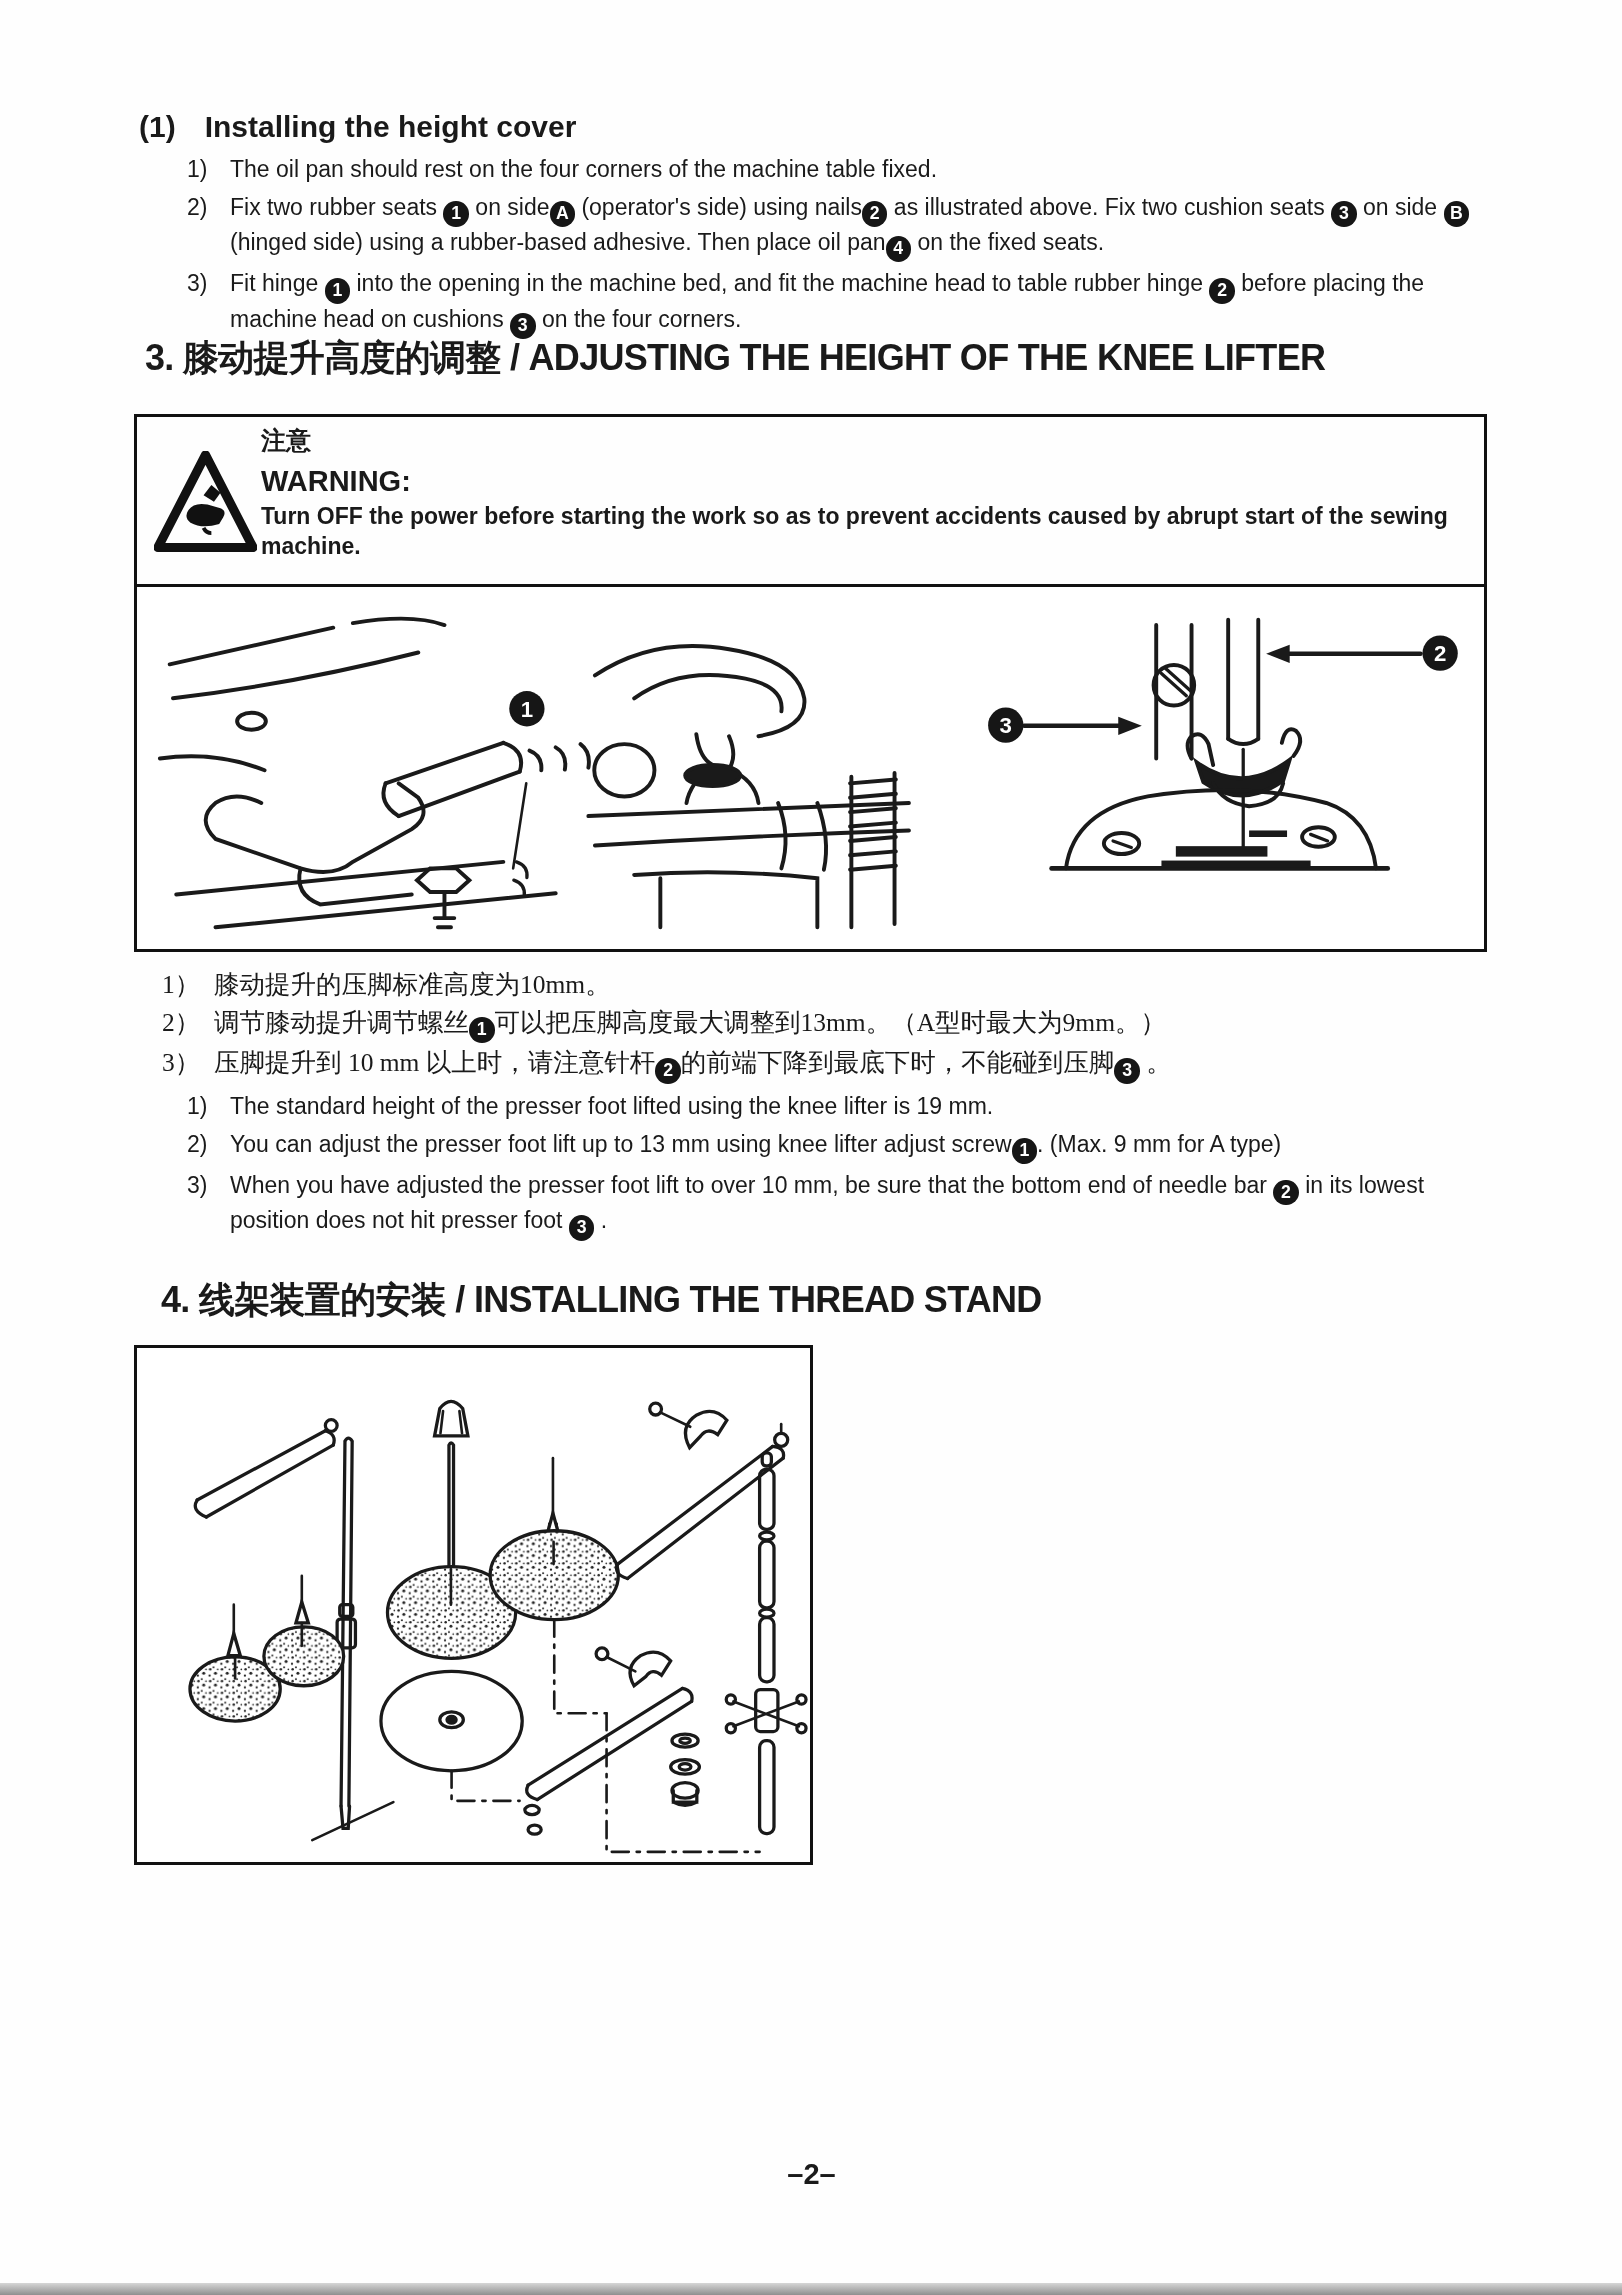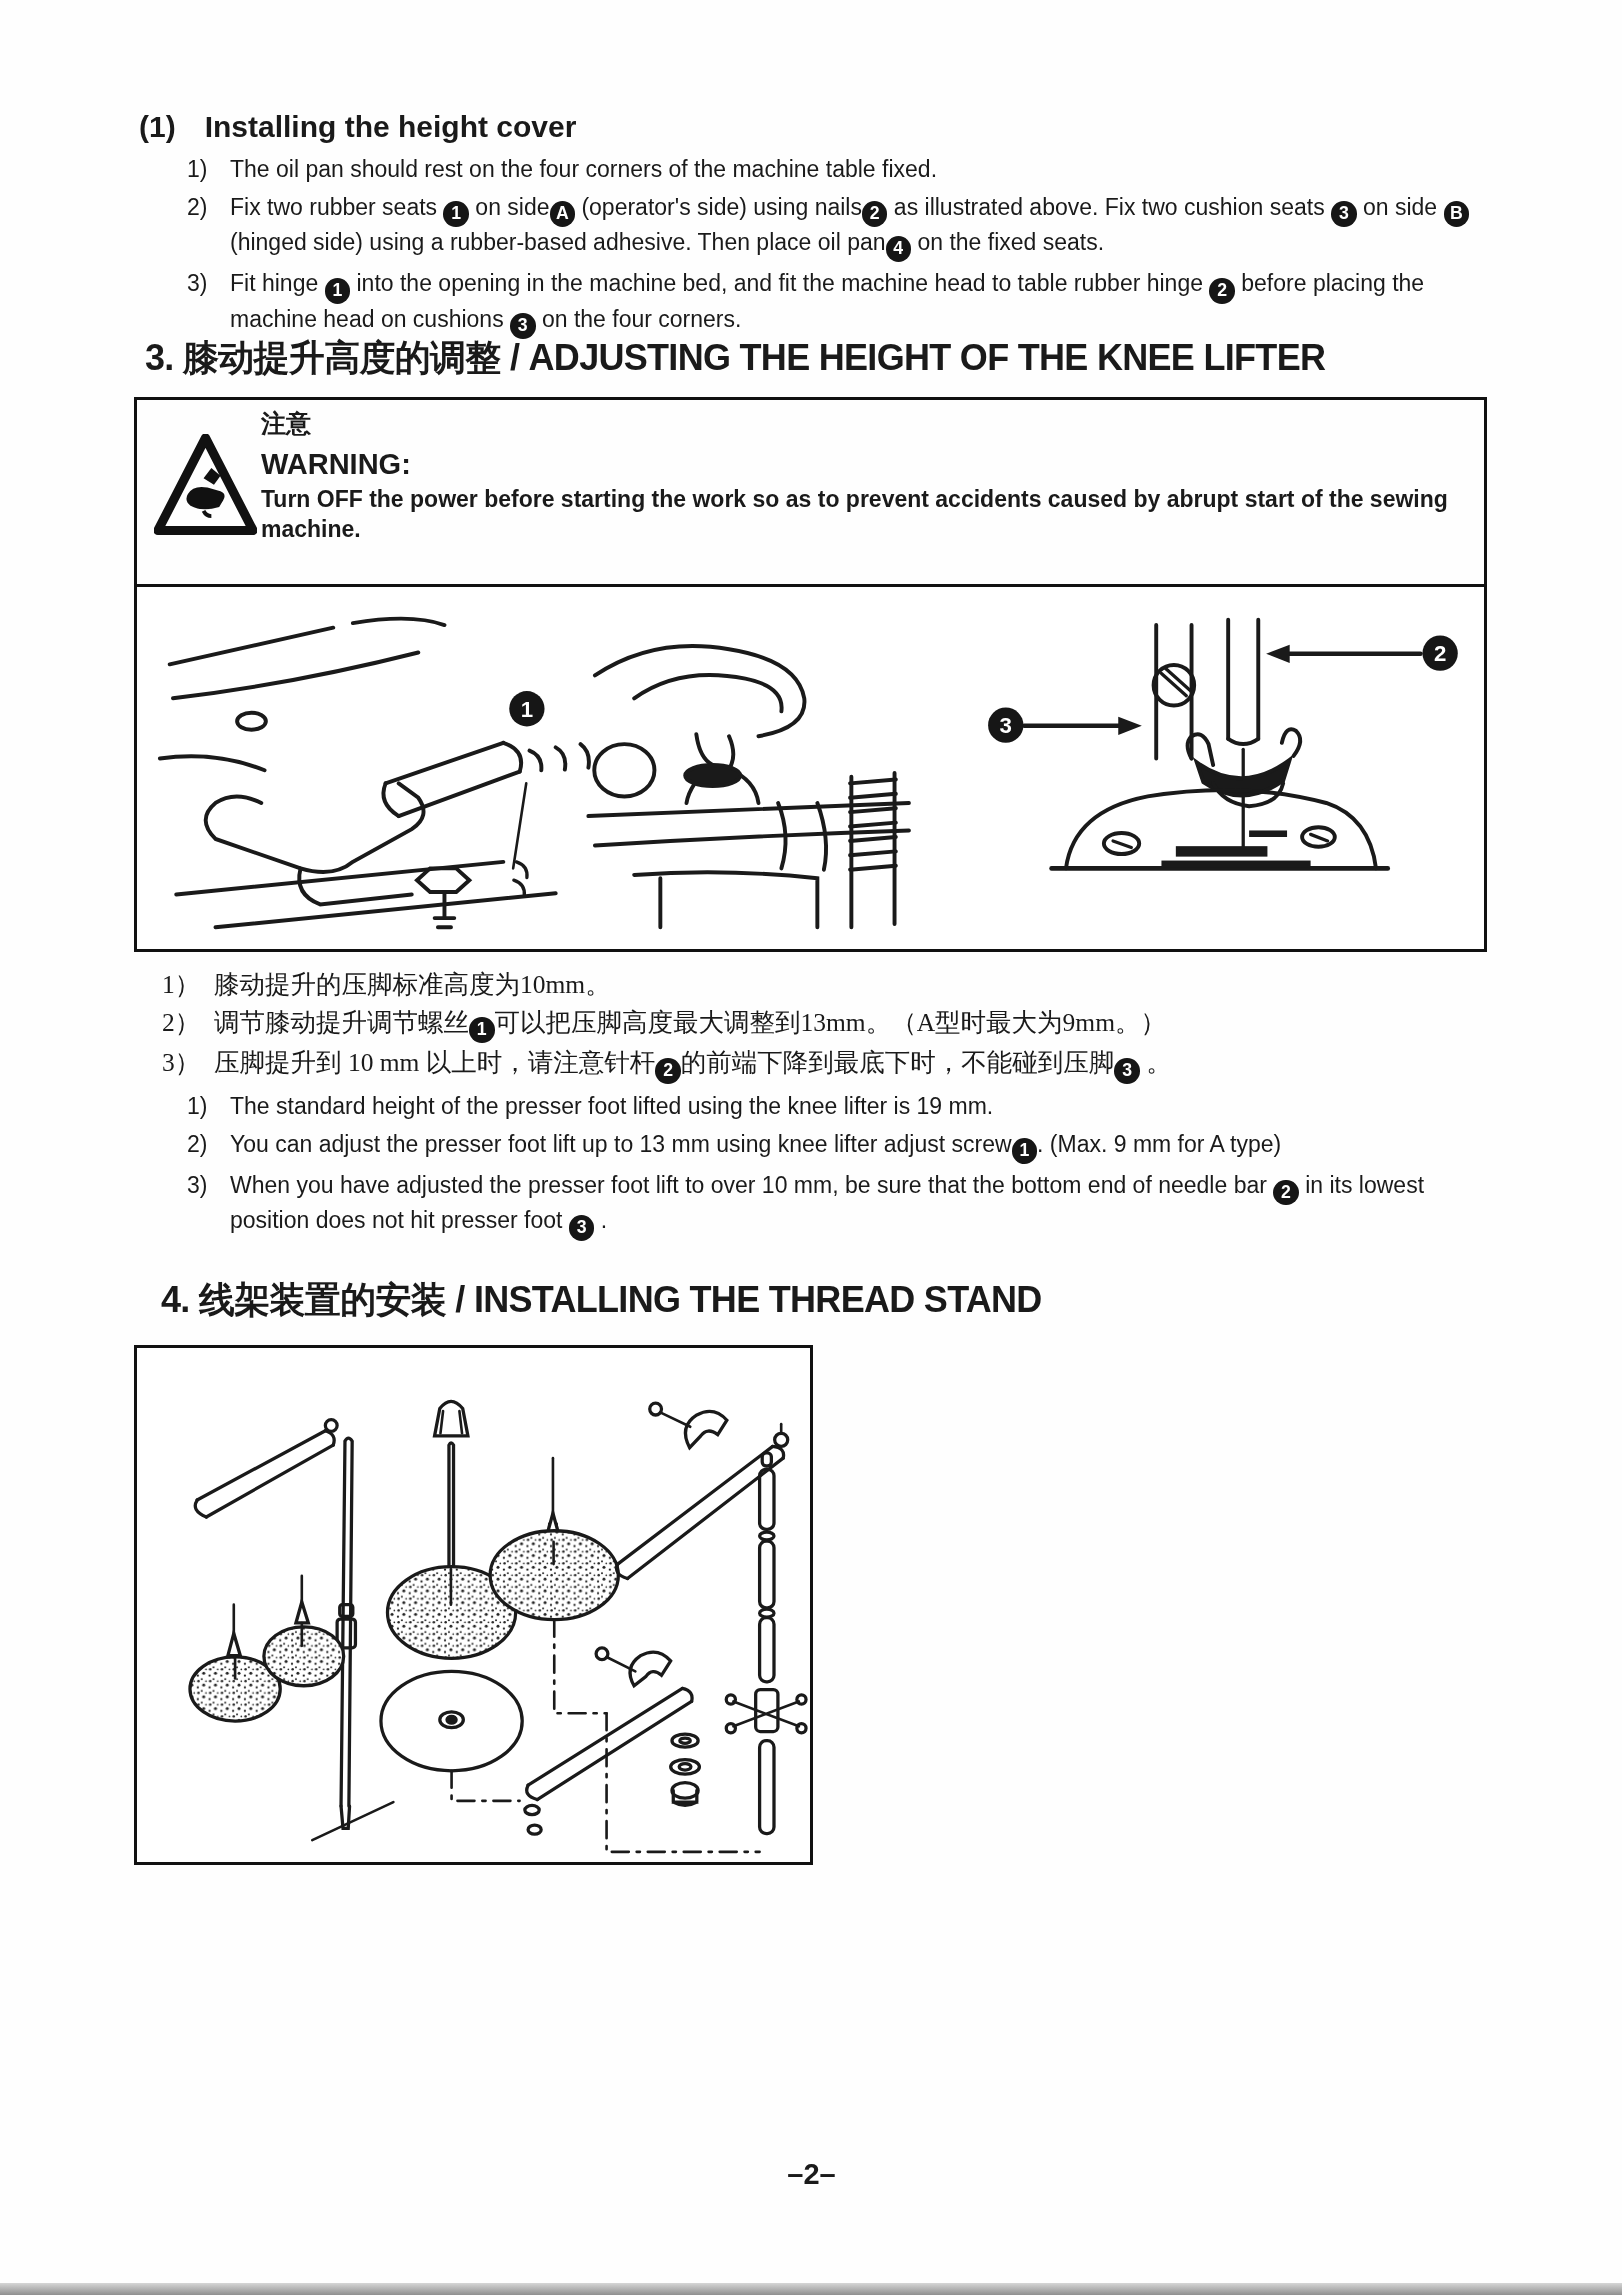--- a/index.html
+++ b/index.html
@@ -64,21 +64,21 @@
       <span class="txt">Fix two rubber seats <span class="cb">1</span> on  side<span class="cb">A</span> (operator's side) using nails<span class="cb">2</span> as illustrated above. Fix two cushion seats <span class="cb">3</span>  on side <span class="cb">B</span> (hinged side) using a rubber-based adhesive. Then place oil pan<span class="cb">4</span> on the fixed seats.</span>
     </div>
     <div class="li">
       <span class="num">3)</span>
       <span class="txt">Fit hinge <span class="cb">1</span> into the opening in the machine bed, and fit the machine head to table rubber hinge <span class="cb">2</span> before placing the machine head on cushions <span class="cb">3</span> on the four corners.</span>
     </div>
   </div>
 
   <div class="abs h-main" style="left:137px;top:334px;margin-left:8px;">3. 膝动提升高度的调整 / ADJUSTING THE HEIGHT OF THE KNEE LIFTER</div>
 
-  <div class="abs warnbox" style="left:134px;top:397px;width:1353px;height:193px;">
+  <div class="abs warnbox" style="left:134px;top:414px;width:1353px;height:193px;">
     <div class="warn-inner">
       <svg class="abs" style="left:17px;top:34px;" width="103" height="103" viewBox="0 0 158 158">
         <polygon points="79,6 152,148 6,148" fill="none" stroke="#111" stroke-width="14" stroke-linejoin="round"></polygon>
         <path d="M88,52 l14,12 -10,14 -16,-10 z" fill="#111"></path>
         <path d="M52,92 q8,-14 30,-10 l20,6 q10,4 4,14 l-6,10 q-26,8 -44,-2 q-10,-8 -4,-18 z" fill="#111"></path>
         <path d="M76,118 q4,8 12,8" stroke="#111" stroke-width="6" fill="none"></path>
       </svg>
       <div class="warn-text">
         <div class="warn-zh-title">注意</div>
         <div class="warn-en-title">WARNING:</div>

